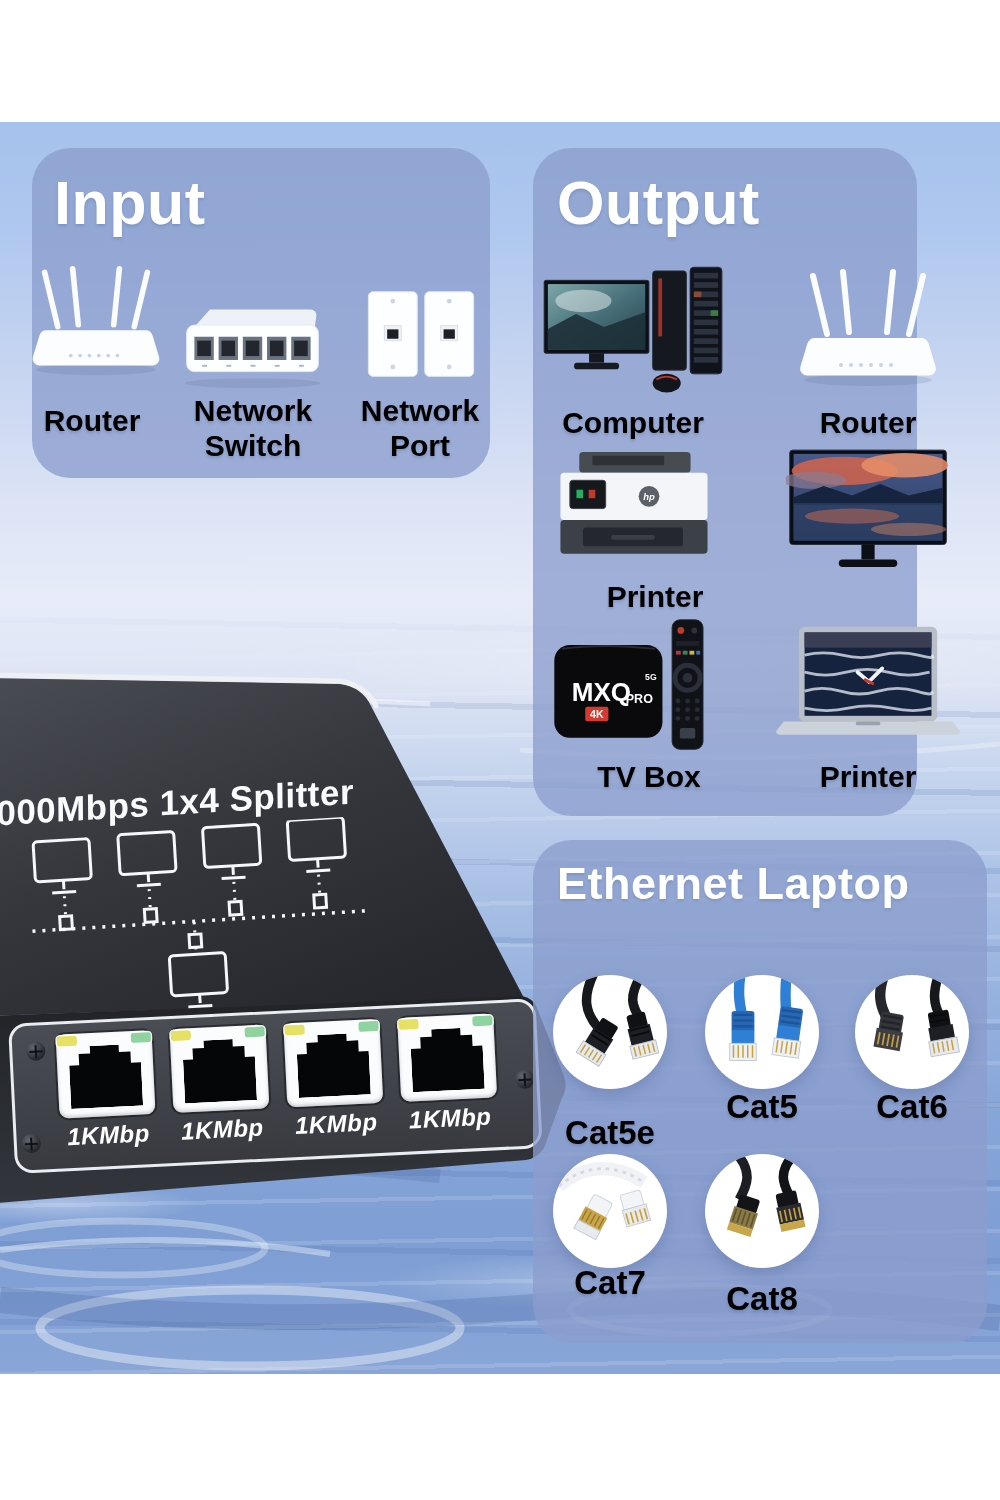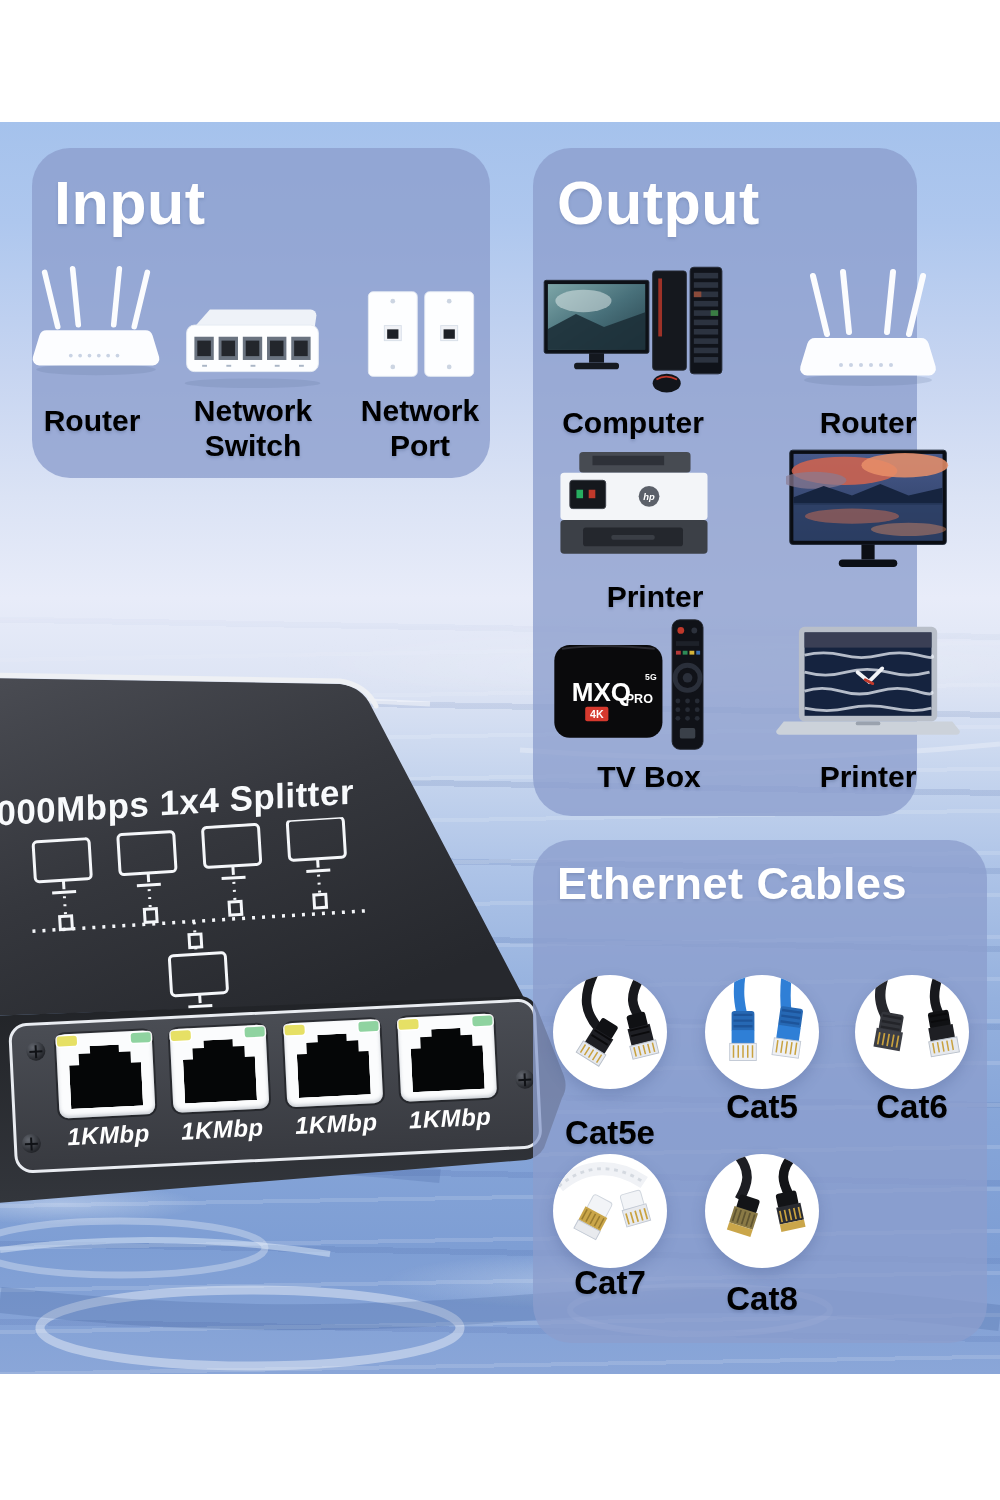--- a/index.html
+++ b/index.html
@@ -368,21 +368,21 @@
       </g>
       <path d="M86,52 L98,62 L112,48" fill="none" stroke="#f2f4f8" stroke-width="4" stroke-linecap="round"></path>
       <path d="M94,60 l8,4" stroke="#c0392b" stroke-width="3" stroke-linecap="round"></path>
       <path d="M8,104 H186 L194,114 a4,4 0 0 1 -4,4 H4 a4,4 0 0 1 -4,-4 Z" fill="#ccd2da"></path>
       <rect x="84" y="104" width="26" height="4" rx="2" fill="#9aa2ae"></rect>
     </svg>
     <div class="item-label" style="left:235px; top:612px; width:200px;">Printer</div>
   </div>
 
   <div class="panel" style="left:533px; top:840px; width:454px; height:503px;">
-    <div class="panel-title" style="left:24px; top:18px; font-size:45px;">Ethernet Cables</div>
+    <div class="panel-title" style="left:24px; top:18px; font-size:45px;">Ethernet Laptop</div>
 
     <div class="cable-circle" style="left:20px; top:135px;">
       <svg width="114" height="114" viewBox="0 0 120 120">
         <path d="M44,-4 C30,24 34,40 48,56" fill="none" stroke="#17181c" stroke-width="10"></path>
         <path d="M92,2 C80,22 82,34 94,48" fill="none" stroke="#17181c" stroke-width="10"></path>
         <g transform="rotate(32 48 70)">
           <rect x="38" y="46" width="20" height="16" rx="3" fill="#101114"></rect>
           <rect x="36" y="60" width="24" height="18" fill="#1e1f24"></rect>
           <path d="M38,62 h20 M38,68 h20" stroke="#0a0a0c" stroke-width="2"></path>
           <rect x="34" y="78" width="28" height="14" fill="#e6e9ee" stroke="#b9c0ca"></rect>

